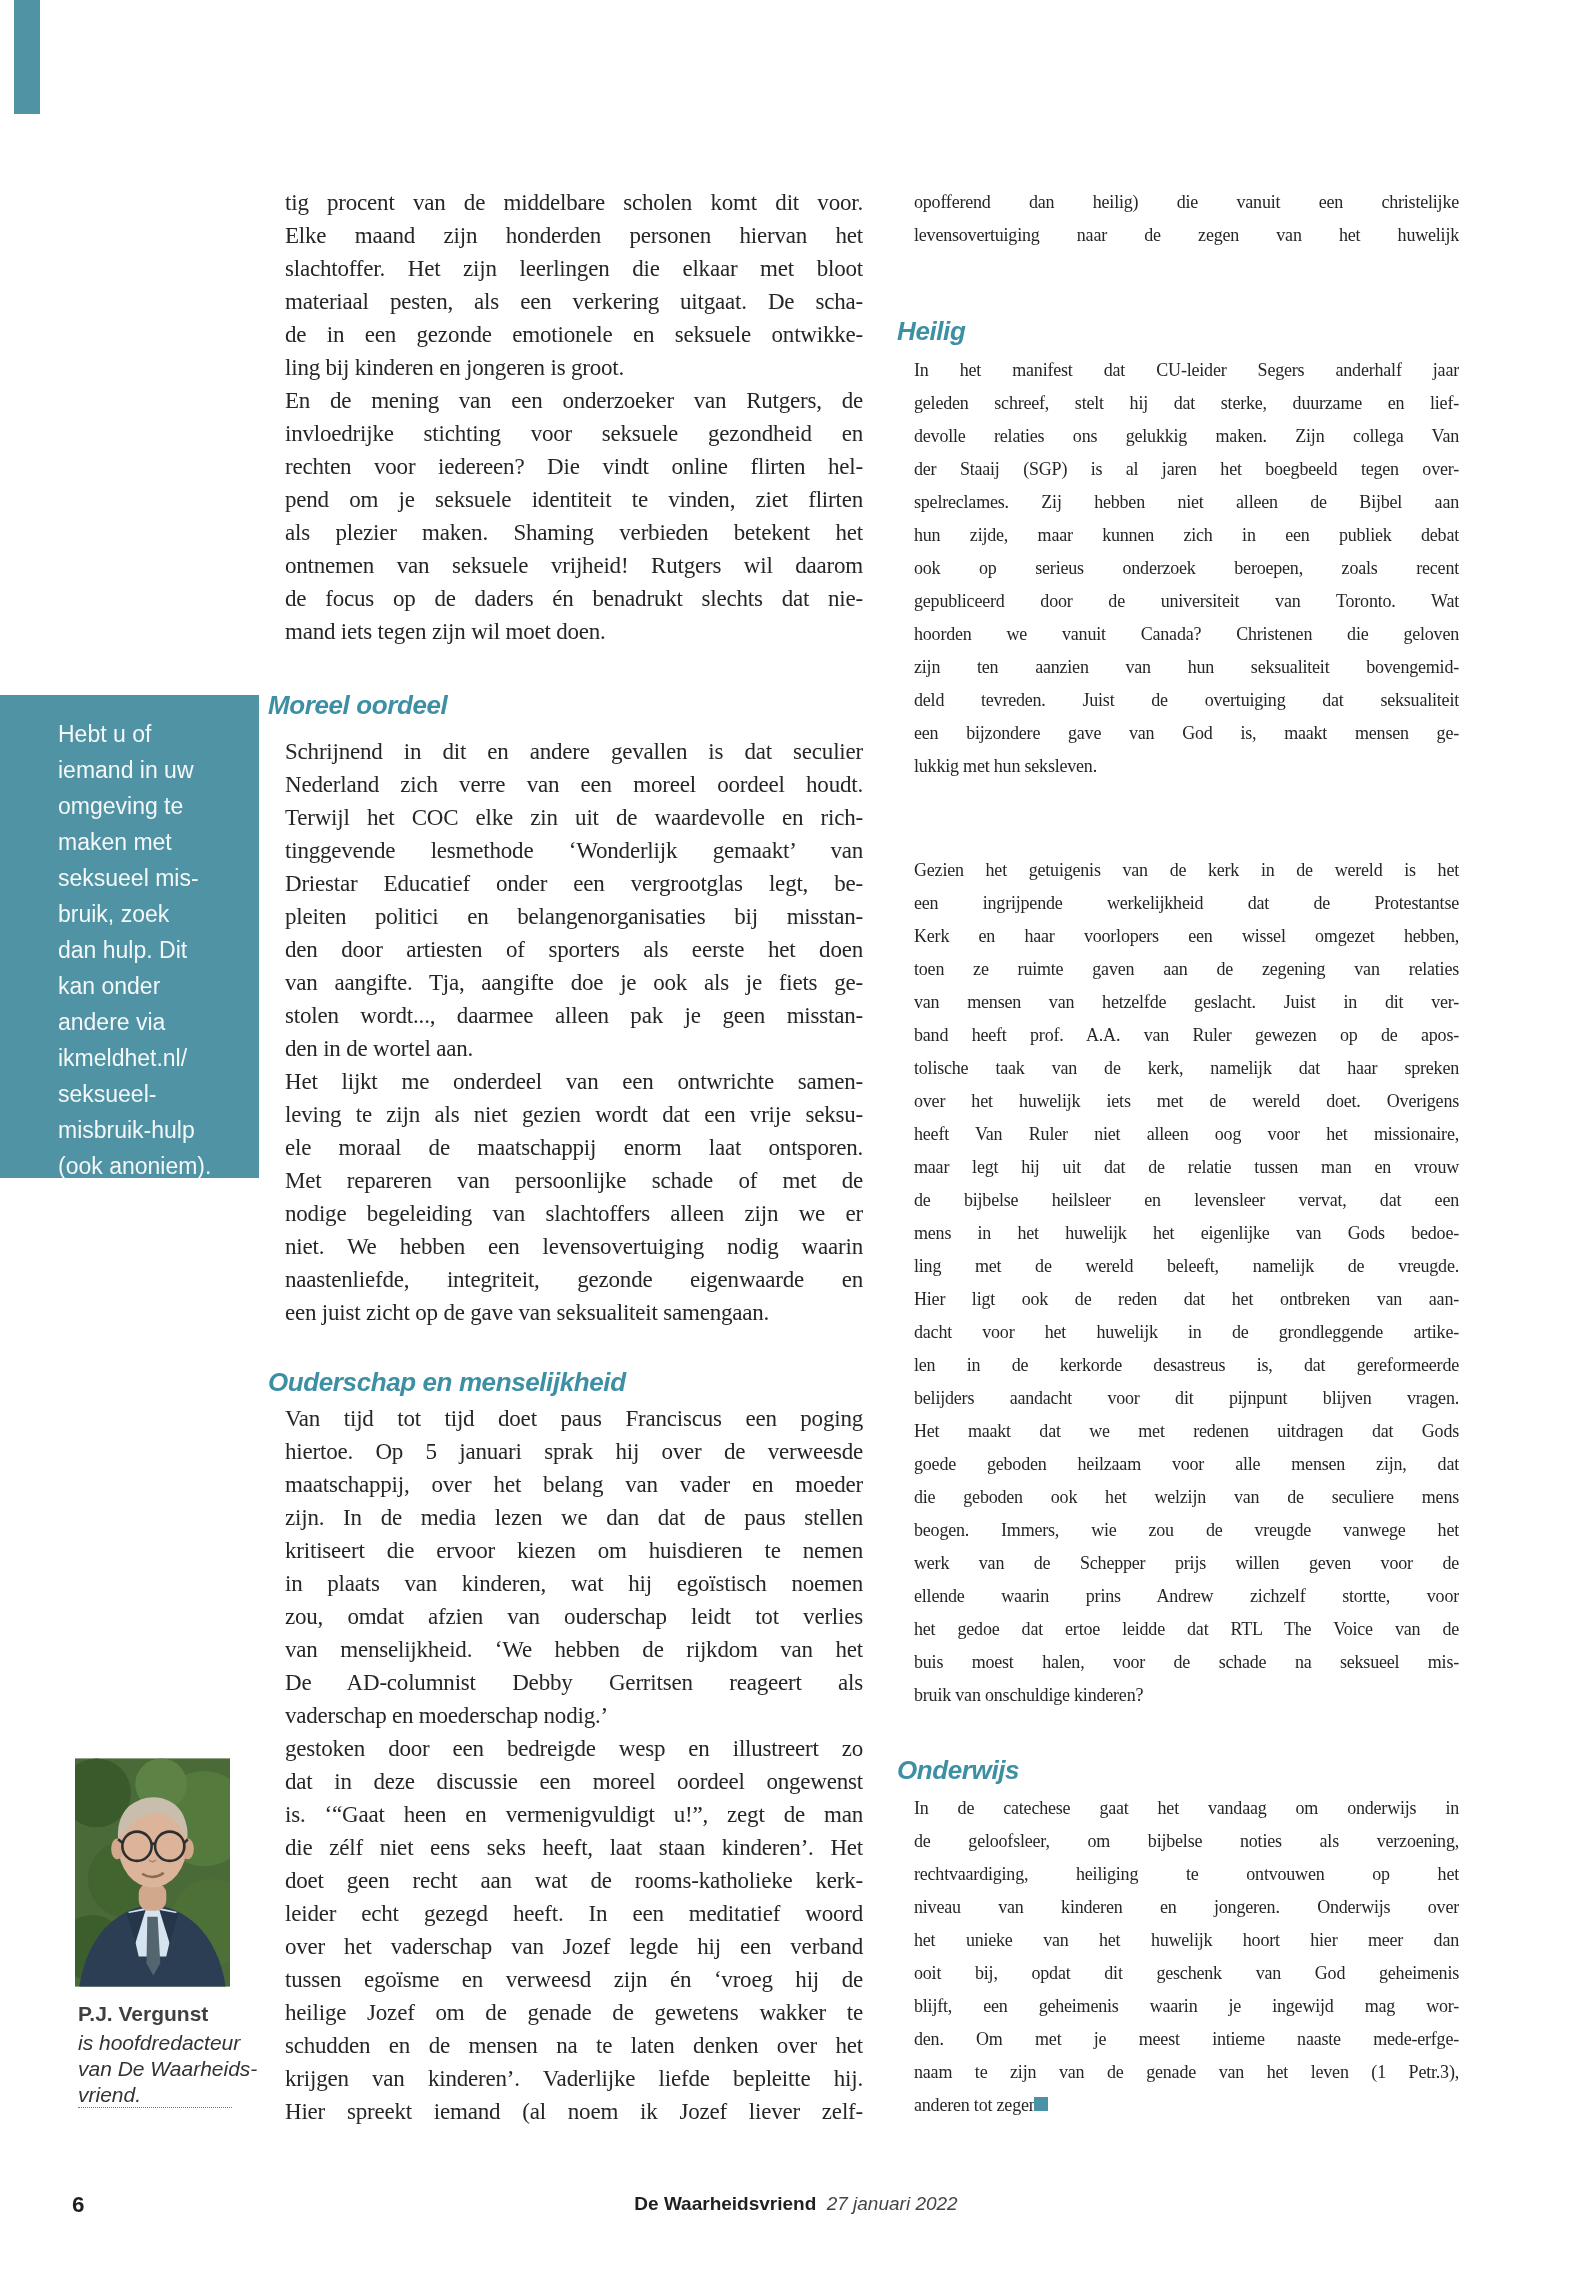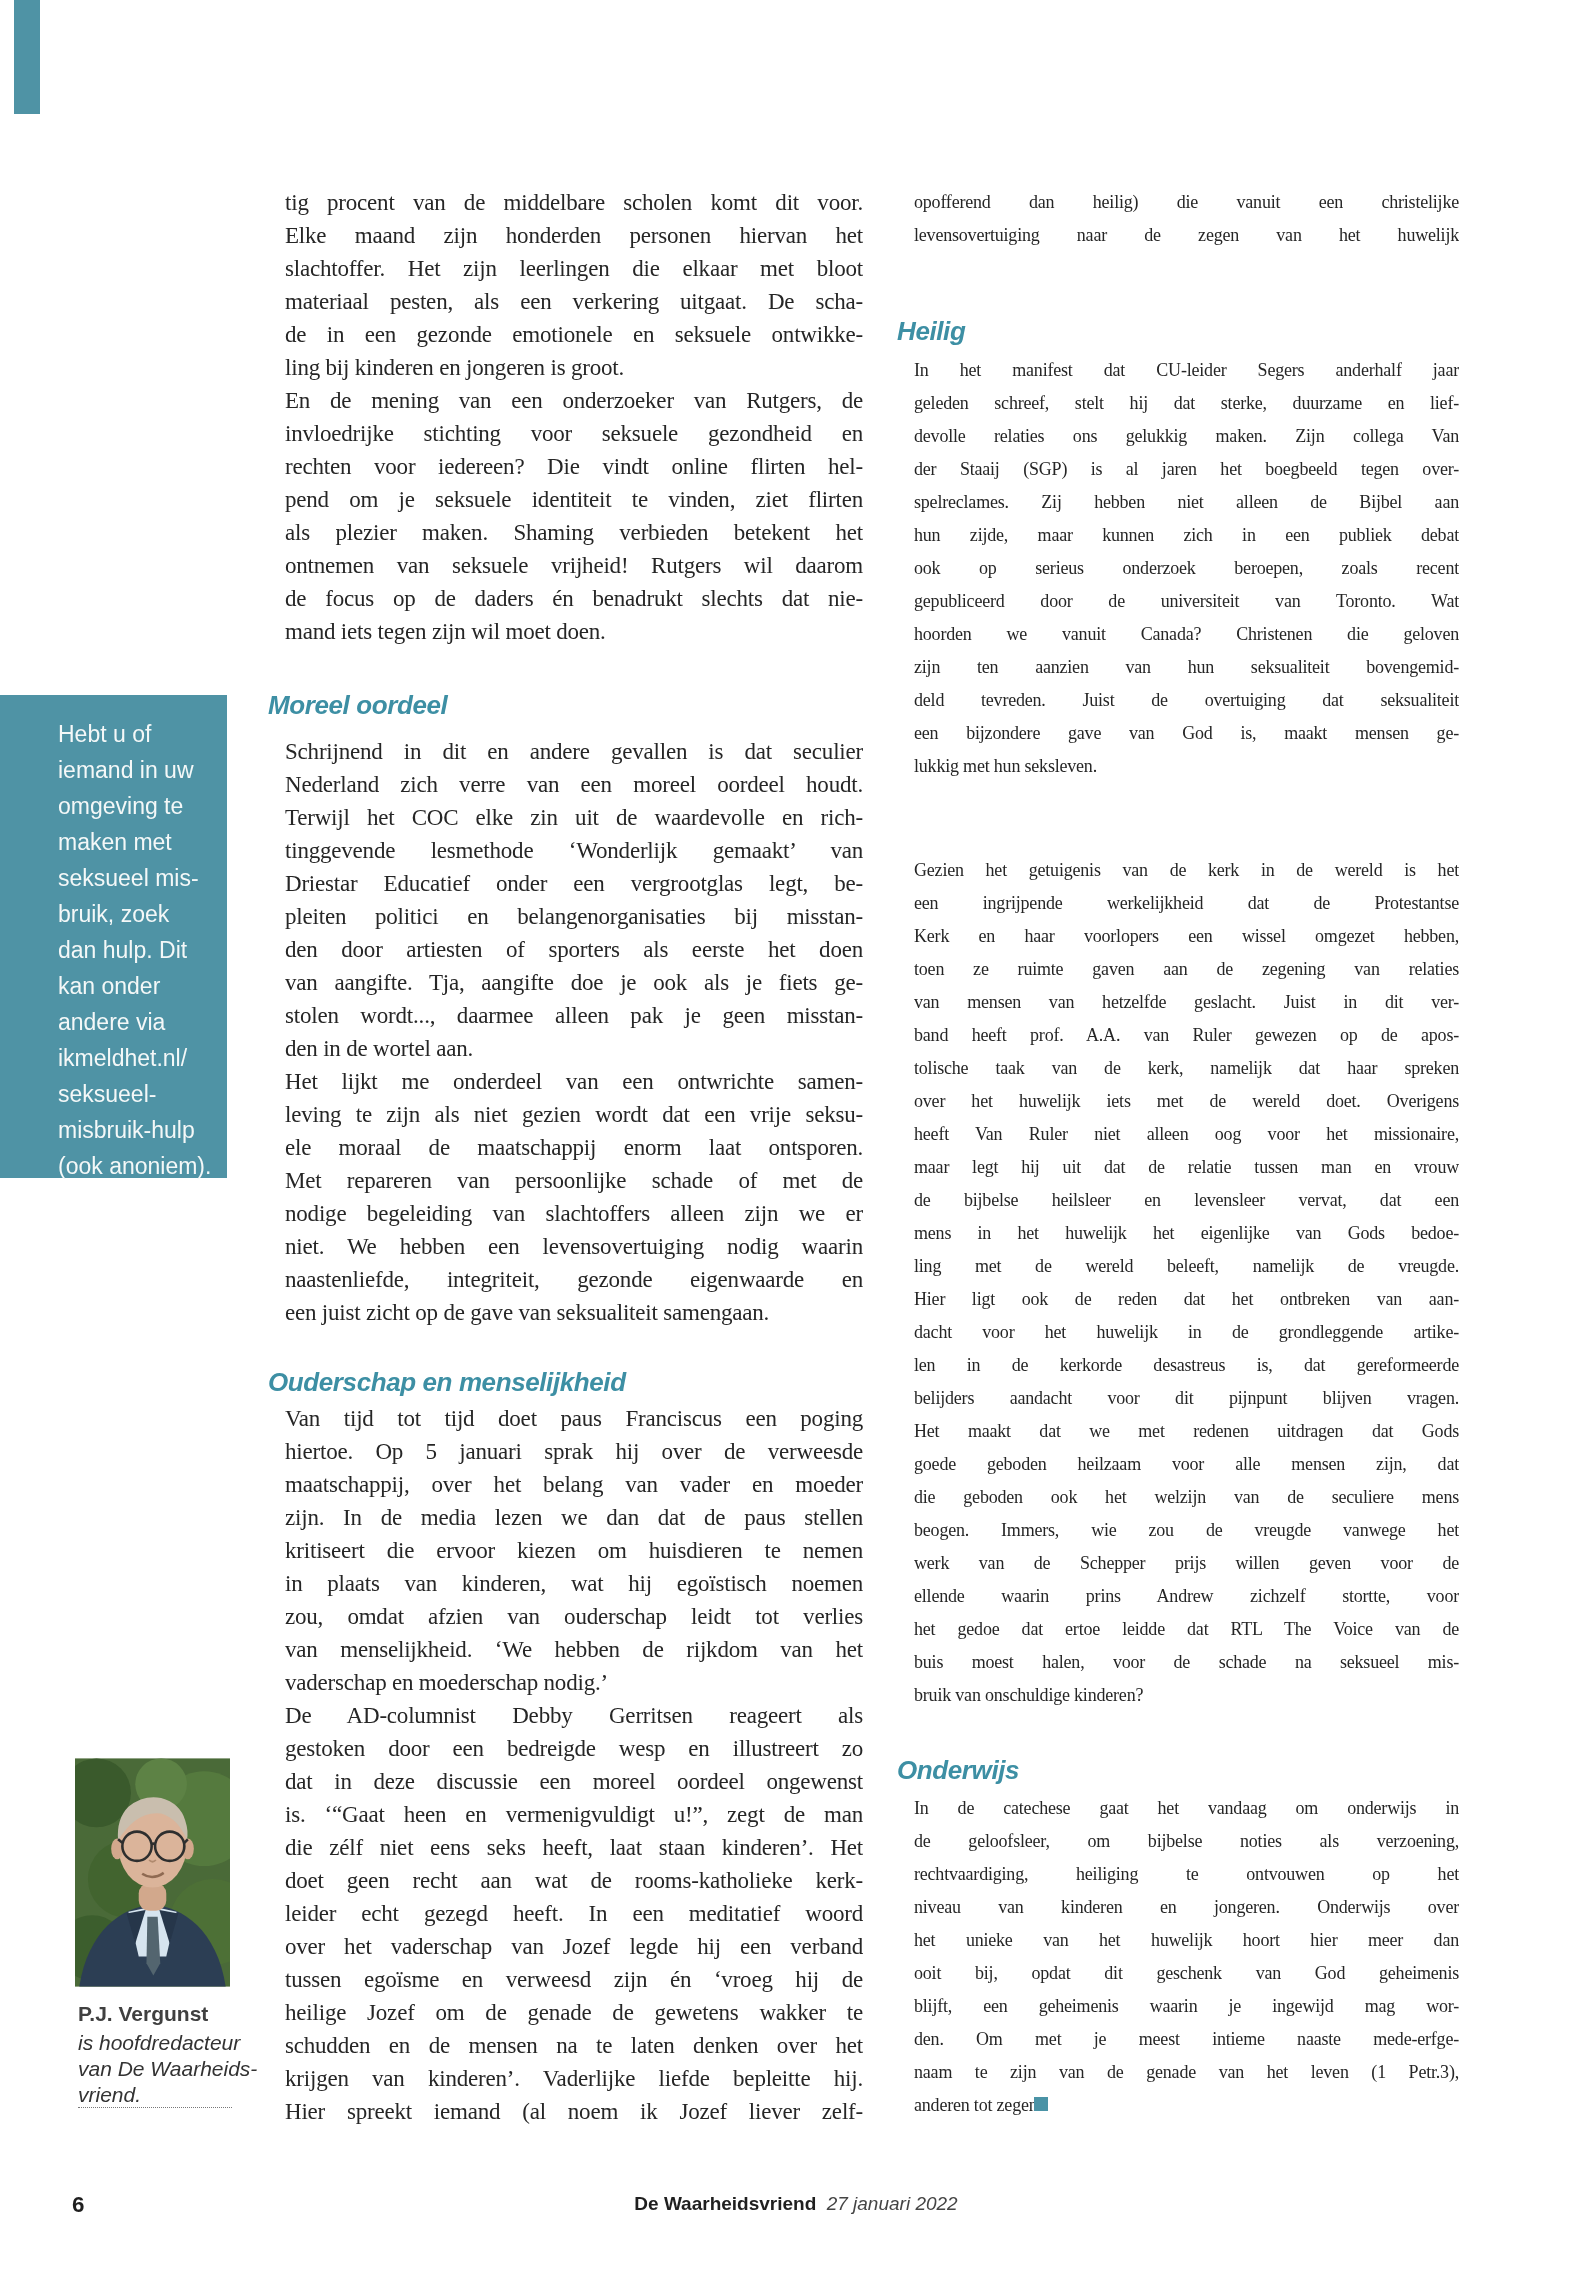--- a/index.html
+++ b/index.html
@@ -19,21 +19,21 @@
   .bl.rag{text-align-last:left;}
 
   
   .h{
     position:absolute;font-family:"Liberation Sans",sans-serif;
     font-style:italic;font-weight:bold;font-size:26px;line-height:31px;
     color:#3d8fa4;letter-spacing:-0.4px;
   }
 
   
-  .callout{position:absolute;left:0;top:695px;width:227px;height:483px;background:#4f93a5;}
+  .callout{position:absolute;left:0;top:695px;width:227px;height:483px;background:#4f93a5;padding-left:32px;}
   .callout-text{
     position:absolute;left:58px;top:21px;width:166px;
     font-family:"Liberation Sans",sans-serif;font-size:23px;line-height:36px;color:#f4f8f8;
   }
   .cl{height:36px;white-space:nowrap;overflow:hidden;}
 
   
   .photo{position:absolute;left:75px;top:1758px;width:155px;height:229px;overflow:hidden;}
   .cap-name{
     position:absolute;left:78px;top:2002px;width:173px;
@@ -121,22 +121,22 @@
 <div class="h" style="left:268px;top:1367px">Ouderschap en menselijkheid</div>
 <div class="col c1" style="top:1402px">
     <div class="bl">Van tijd tot tijd doet paus Franciscus een poging</div>
     <div class="bl">hiertoe. Op 5 januari sprak hij over de verweesde</div>
     <div class="bl">maatschappij, over het belang van vader en moeder</div>
     <div class="bl">zijn. In de media lezen we dan dat de paus stellen</div>
     <div class="bl">kritiseert die ervoor kiezen om huisdieren te nemen</div>
     <div class="bl">in plaats van kinderen, wat hij egoïstisch noemen</div>
     <div class="bl">zou, omdat afzien van ouderschap leidt tot verlies</div>
     <div class="bl">van menselijkheid. ‘We hebben de rijkdom van het</div>
+    <div class="bl">De AD-columnist Debby Gerritsen reageert als</div>
     <div class="bl rag">vaderschap en moederschap nodig.’</div>
-    <div class="bl">De AD-columnist Debby Gerritsen reageert als</div>
     <div class="bl">gestoken door een bedreigde wesp en illustreert zo</div>
     <div class="bl">dat in deze discussie een moreel oordeel ongewenst</div>
     <div class="bl">is. ‘“Gaat heen en vermenigvuldigt u!”, zegt de man</div>
     <div class="bl">die zélf niet eens seks heeft, laat staan kinderen’. Het</div>
     <div class="bl">doet geen recht aan wat de rooms-katholieke kerk-</div>
     <div class="bl">leider echt gezegd heeft. In een meditatief woord</div>
     <div class="bl">over het vaderschap van Jozef legde hij een verband</div>
     <div class="bl">tussen egoïsme en verweesd zijn én ‘vroeg hij de</div>
     <div class="bl">heilige Jozef om de genade de gewetens wakker te</div>
     <div class="bl">schudden en de mensen na te laten denken over het</div>

